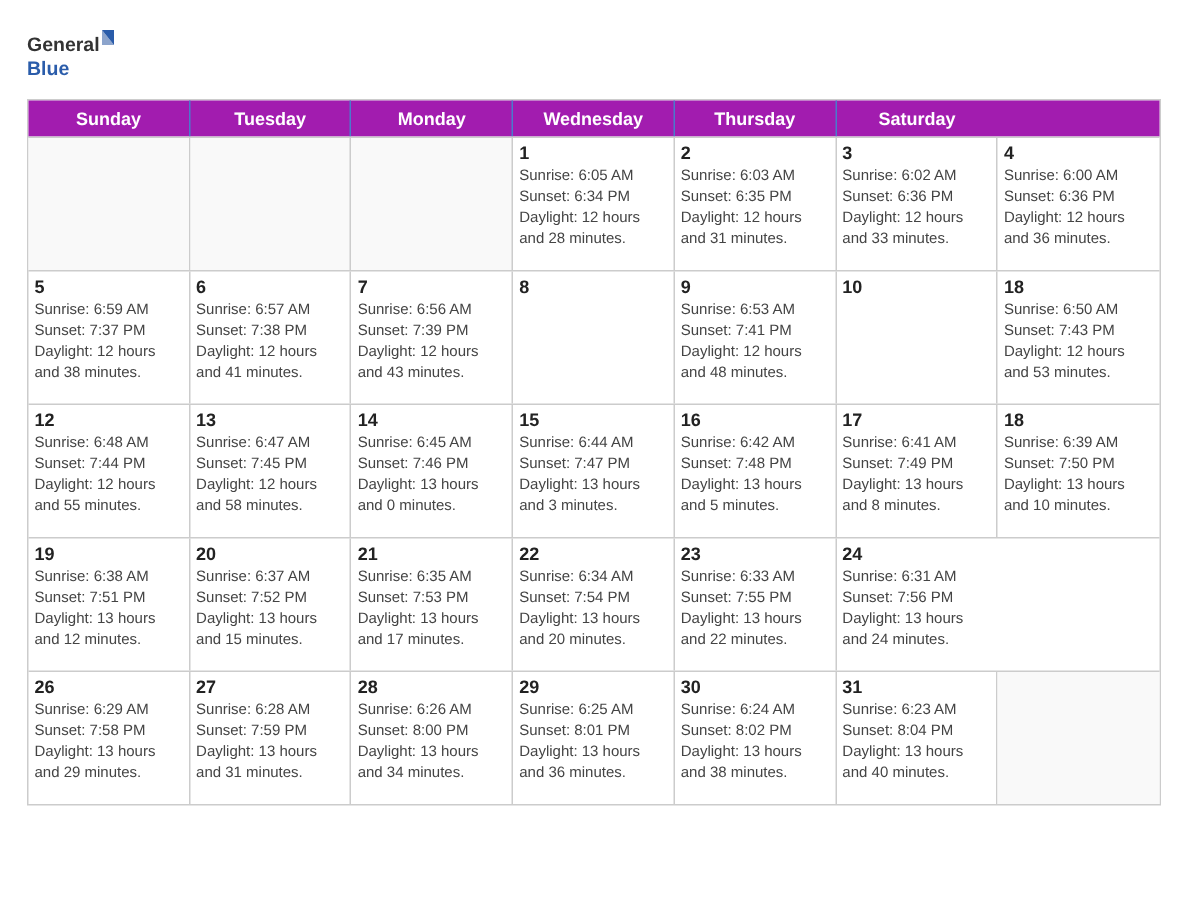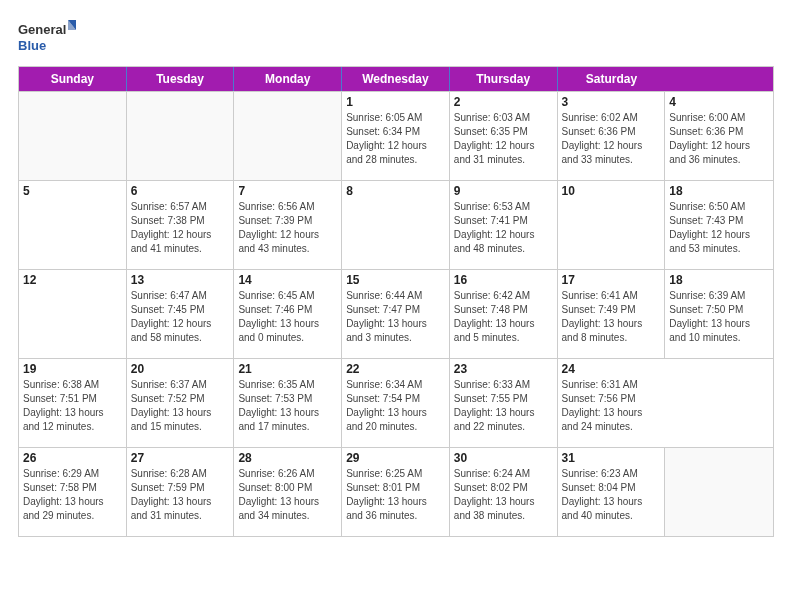--- a/index.html
+++ b/index.html
@@ -151,20 +151,24 @@
             <span class="day-number">4</span>
             <div class="day-info">Sunrise: 6:00 AM
 Sunset: 6:36 PM
 Daylight: 12 hours
 and 36 minutes.</div>
           </div>
         </div>
         <div class="week-row">
           <div class="day-cell">
             <span class="day-number">5</span>
+            <div class="day-info">Sunrise: 6:59 AM
+Sunset: 7:37 PM
+Daylight: 12 hours
+and 38 minutes.</div>
           </div>
           <div class="day-cell">
             <span class="day-number">6</span>
             <div class="day-info">Sunrise: 6:57 AM
 Sunset: 7:38 PM
 Daylight: 12 hours
 and 41 minutes.</div>
           </div>
           <div class="day-cell">
             <span class="day-number">7</span>
@@ -190,20 +194,24 @@
             <span class="day-number">18</span>
             <div class="day-info">Sunrise: 6:50 AM
 Sunset: 7:43 PM
 Daylight: 12 hours
 and 53 minutes.</div>
           </div>
         </div>
         <div class="week-row">
           <div class="day-cell">
             <span class="day-number">12</span>
+            <div class="day-info">Sunrise: 6:48 AM
+Sunset: 7:44 PM
+Daylight: 12 hours
+and 55 minutes.</div>
           </div>
           <div class="day-cell">
             <span class="day-number">13</span>
             <div class="day-info">Sunrise: 6:47 AM
 Sunset: 7:45 PM
 Daylight: 12 hours
 and 58 minutes.</div>
           </div>
           <div class="day-cell">
             <span class="day-number">14</span>

